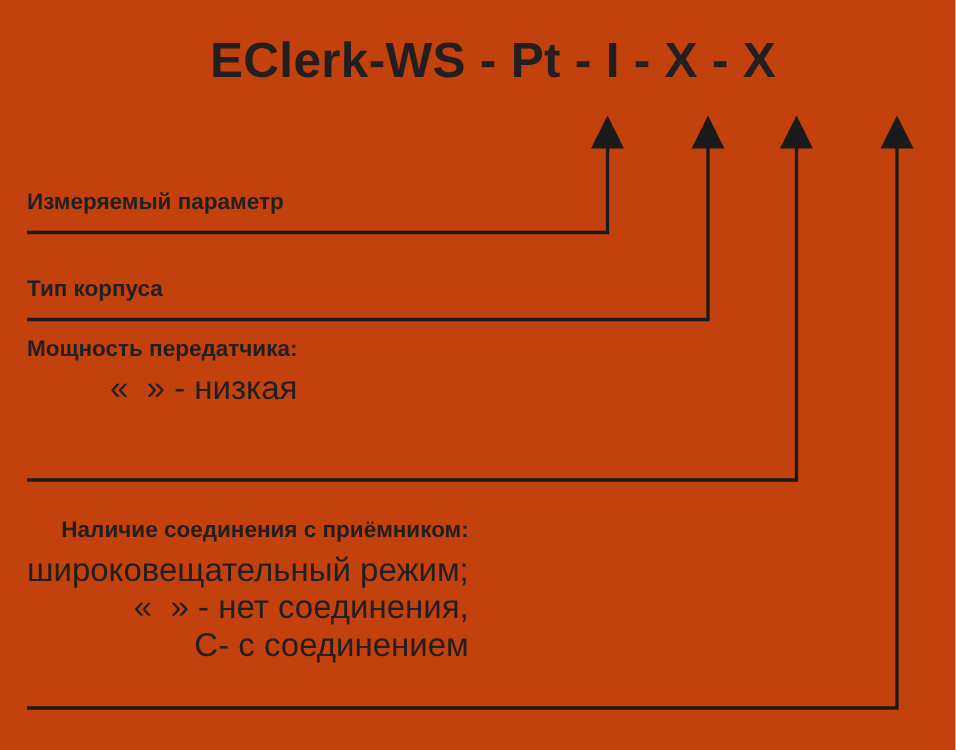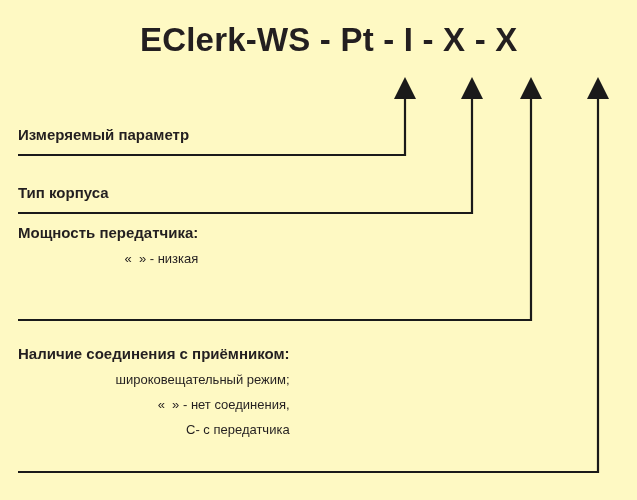--- a/index.html
+++ b/index.html
@@ -4,21 +4,21 @@
 <style>
   html, body {
     margin: 0;
     padding: 0;
     background: #ffffff;
   }
   #page {
     position: relative;
     width: 637px;
     height: 500px;
-    background: #fef9c3;
+    background: #c2410c;
     overflow: hidden;
     font-family: "Liberation Sans", sans-serif;
     color: #231f20;
     text-decoration: underline;
   }
 
   
   .model-title {
     position: absolute;
     left: 140px;
@@ -47,21 +47,21 @@
     left: 18px;
   }
   .block-head {
     font-size: 15px;
     font-weight: bold;
     color: #231f20;
     white-space: pre;
     line-height: 26px;
   }
   .block-line {
-    font-size: 13px;
+    font-size: 22px;
     font-weight: normal;
     color: #231f20;
     white-space: pre;
     line-height: 25px;
   }
 
   #block-0 { top: 122px; }
   #block-1 { top: 180px; }
   #block-2 { top: 220px; text-align: right; }
   #block-3 { top: 341px; text-align: right; }
@@ -100,16 +100,16 @@
 
   <div class="label-block" id="block-2">
     <div class="block-head">Мощность передатчика:</div>
     <div class="block-line">«  » - низкая</div>
   </div>
 
   <div class="label-block" id="block-3">
     <div class="block-head">Наличие соединения с приёмником:</div>
     <div class="block-line">широковещательный режим;</div>
     <div class="block-line">«  » - нет соединения,</div>
-    <div class="block-line">С- с передатчика</div>
+    <div class="block-line">С- с соединением</div>
   </div>
 
 </div>
 
 </body></html>

